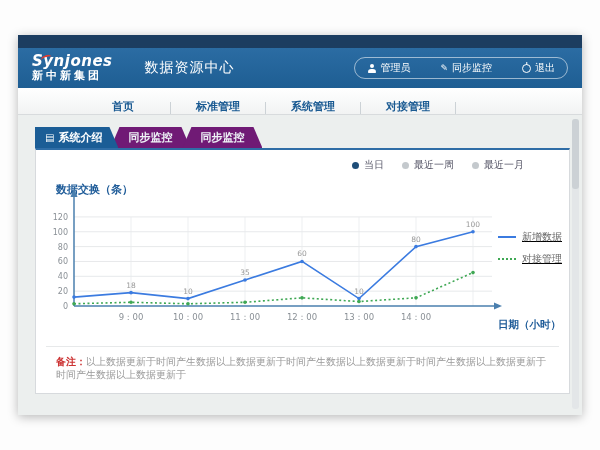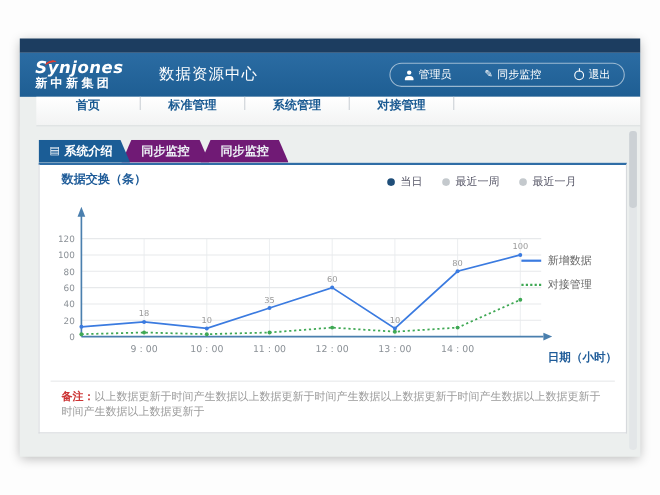--- a/index.html
+++ b/index.html
@@ -36,21 +36,21 @@
   .ic { display:inline-block; }
   .ic-user { width:9px; height:9px; position:relative; }
   .ic-user::before { content:""; position:absolute; top:0; left:2.5px; width:4px; height:4px; background:#fff; border-radius:50%; }
   .ic-user::after  { content:""; position:absolute; bottom:0; left:.5px; width:8px; height:4px; background:#fff; border-radius:4px 4px 1px 1px; }
   .ic-edit { font-size:9px; line-height:9px; color:#fff; font-style:normal; }
   .ic-power { width:9px; height:9px; border:1.5px solid #fff; border-radius:50%; position:relative; }
   .ic-power::before { content:""; position:absolute; left:50%; top:-3px; width:1.5px; height:3.5px; background:#fff; transform:translateX(-50%); }
   
   .navbar {
     height:27px; background:linear-gradient(180deg,#ffffff,#f2f3f3);
-    border-bottom:1px solid #d8dbdd; display:flex; align-items:flex-start; margin-left:15px;
+    border-bottom:1px solid #d8dbdd; display:flex; align-items:flex-end; padding-left:58px;
   }
   .nav-item {
     width:94px; text-align:center; font-size:11px; font-weight:bold;
     color:#1a5a92; cursor:pointer; white-space:nowrap;
   }
   .nav-sep { width:1px; height:12px; background:#ccd2d6; }
   
   .content { position:relative; height:300px; background:#ecefee; padding-top:12px; }
   .tabs { display:flex; margin-left:17px; height:21px; }
   .tab {
@@ -66,25 +66,25 @@
   }
   .tab-ic { font-size:10px; line-height:10px; }
   .card {
     position:relative; margin:0 12px 0 17px; height:246px;
     background:#fff; border:1px solid #d7dadd; border-top:2px solid #2f6da6;
   }
   .radio-row { position:absolute; top:8px; right:45px; display:flex; gap:18px; font-size:10px; color:#556; }
   .radio-opt { display:flex; align-items:center; gap:5px; cursor:pointer; }
   .radio-dot { width:7px; height:7px; border-radius:50%; background:#c4c9cd; }
   .radio-dot.on { background:#1f4e79; }
-  .y-label { position:absolute; top:5px; left:20px; font-size:11px; font-weight:bold; color:#1f5c99;font-family:Liberation Serif, serif; }
+  .y-label { position:absolute; top:32px; left:20px; font-size:11px; font-weight:bold; color:#1f5c99;font-family:Liberation Serif, serif; }
   #chart { position:absolute; top:28px; left:6px; }
   #chart text { font-family:"DejaVu Sans","Liberation Sans",sans-serif; }
   .x-label { position:absolute; top:168px; left:462px; font-size:10.5px; font-weight:bold; color:#1f5c99; white-space:nowrap; }
-  .legend { position:absolute; left:438px; top:80px; display:flex; flex-direction:column; gap:8px; }
+  .legend { position:absolute; left:462px; top:80px; display:flex; flex-direction:column; gap:8px;text-decoration:underline; }
   .legend-item { display:flex; align-items:center; gap:6px; font-size:10px; color:#666; cursor:pointer; white-space:nowrap; }
   .lg-line { width:18px; height:0; }
   .lg-line.solid  { border-top:2px solid #3b7be0; }
   .lg-line.dotted { border-top:2px dotted #3fa854; }
   .card-divider { position:absolute; left:10px; right:10px; top:196px; height:1px; background:#e7e9ea; }
   .note { position:absolute; left:20px; right:16px; top:205px; font-size:10px; line-height:1.3; color:#9a9a9a; }
   .note-prefix { color:#cc3333; font-weight:bold; }
   .scrollbar {
     position:absolute; right:3px; top:4px; bottom:6px; width:7px;
     background:#e3e6e8; border-radius:3px;

